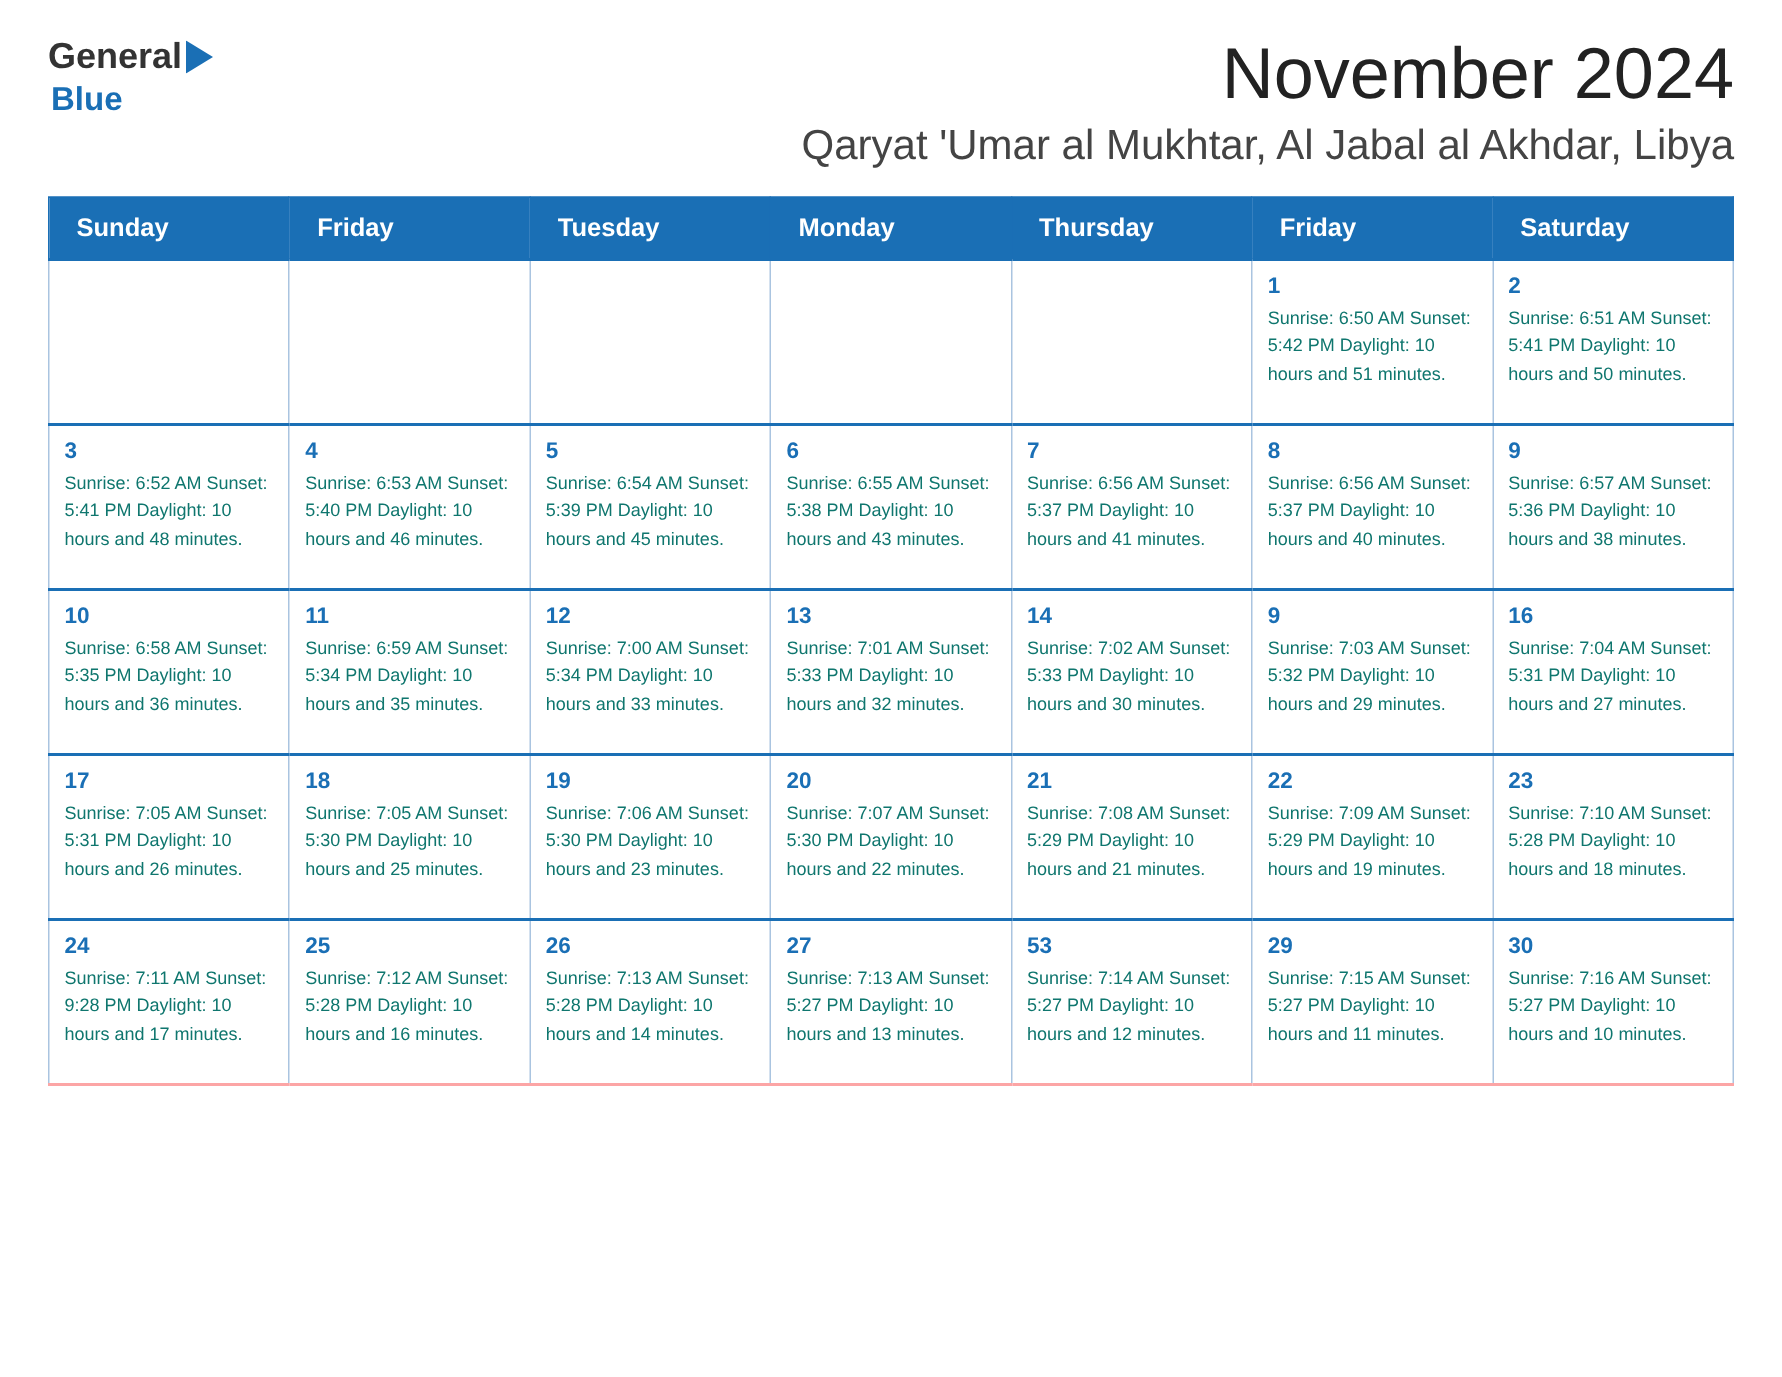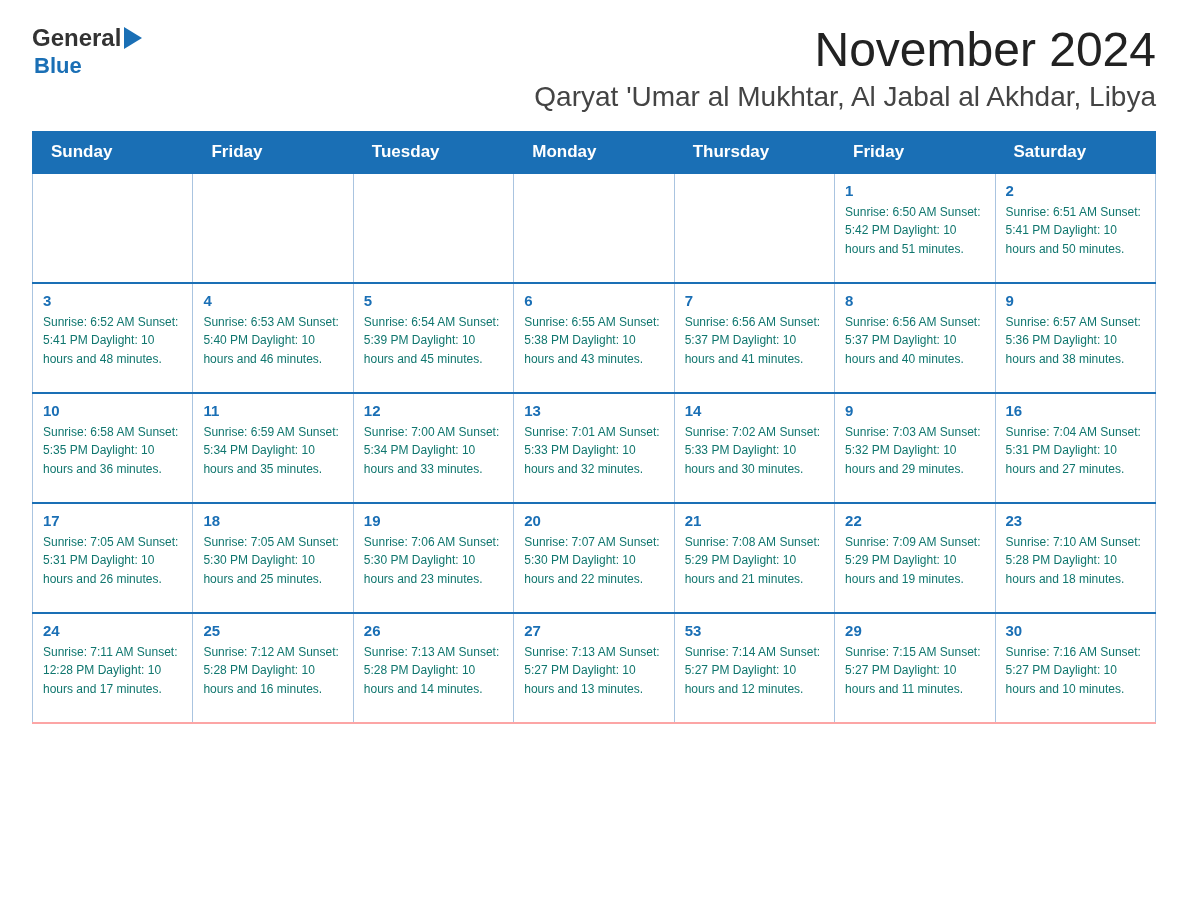--- a/index.html
+++ b/index.html
@@ -266,21 +266,21 @@
           <span class="day-number">23</span>
           <div class="day-info">Sunrise: 7:10 AM
 Sunset: 5:28 PM
 Daylight: 10 hours and 18 minutes.</div>
         </td>
       </tr>
       <tr>
         <td>
           <span class="day-number">24</span>
           <div class="day-info">Sunrise: 7:11 AM
-Sunset: 12:28 PM
+Sunset: 9:28 PM
 Daylight: 10 hours and 17 minutes.</div>
         </td>
         <td>
           <span class="day-number">25</span>
           <div class="day-info">Sunrise: 7:12 AM
 Sunset: 5:28 PM
 Daylight: 10 hours and 16 minutes.</div>
         </td>
         <td>
           <span class="day-number">26</span>

